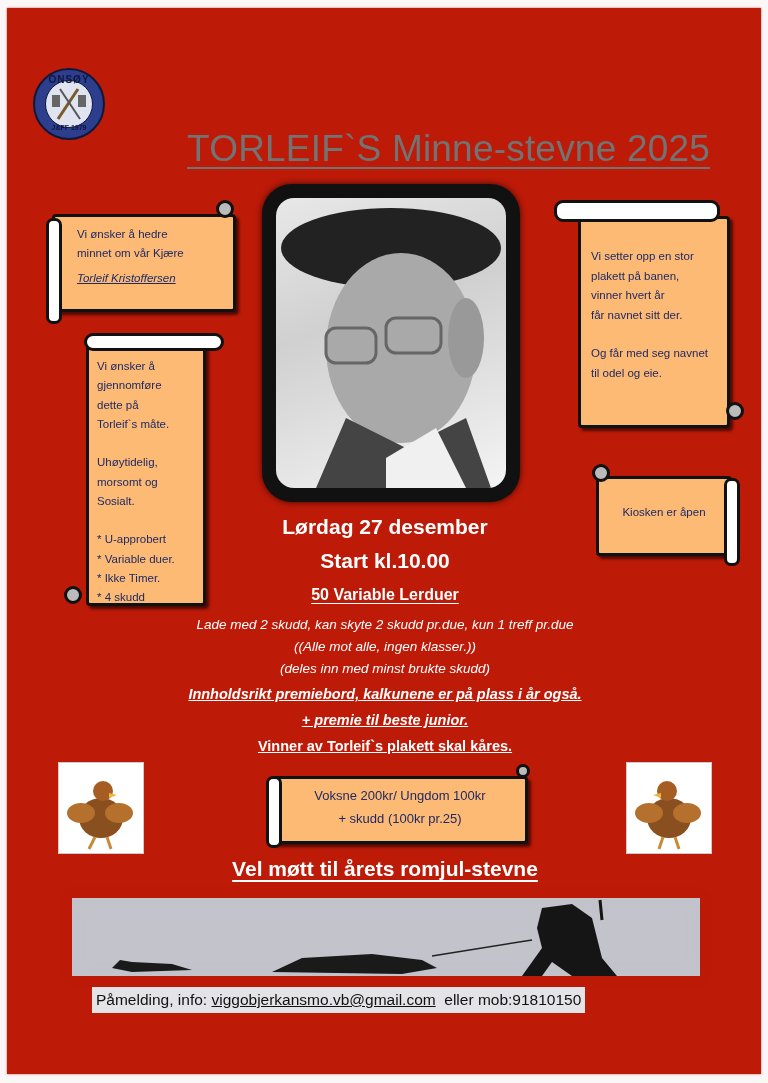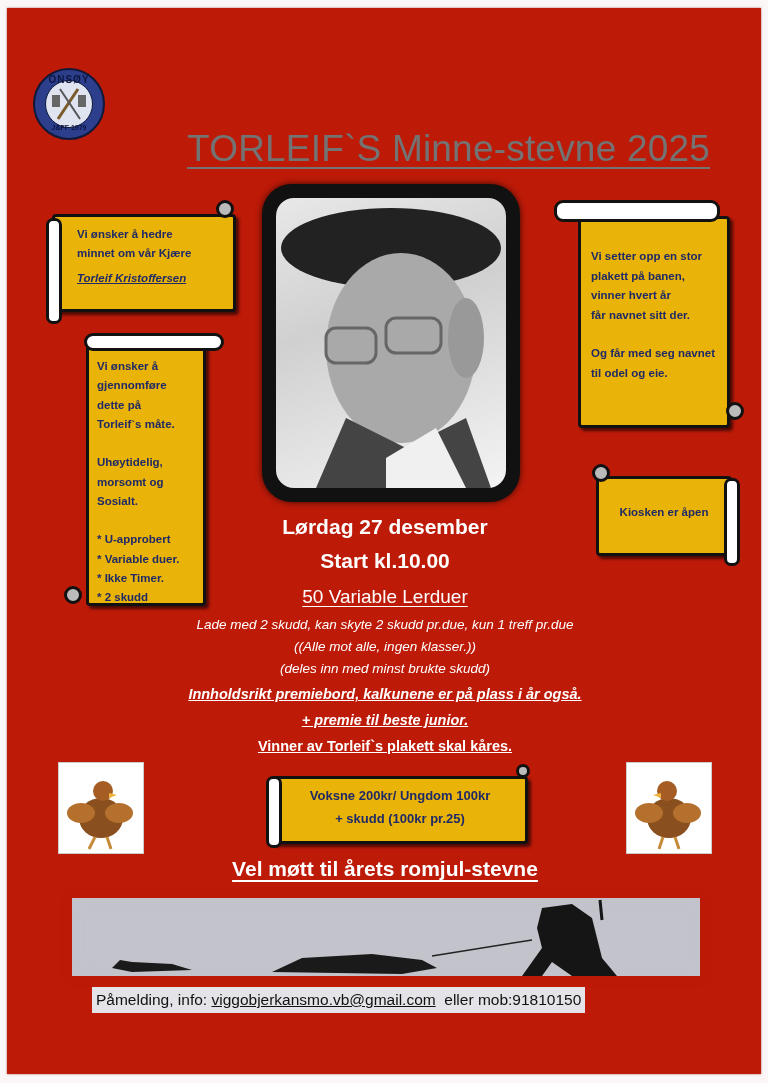--- a/index.html
+++ b/index.html
@@ -22,23 +22,23 @@
       width:46px; height:46px; border-radius:50%; background:#dfe4f0; border:1px solid #10183a;
       position:relative; overflow:hidden;
     }
     .title {
       left:140px; top:128px; width:570px; text-align:right;
       color:#737373; font-size:37px; text-decoration:underline; text-decoration-thickness:2px; text-underline-offset:6px;
       letter-spacing:0.2px;
     }
     
     .scroll {
-      background:#eab308; border:3px solid #111; border-radius:4px;
+      background:#fdba74; border:3px solid #111; border-radius:4px;
       box-shadow:3px 3px 3px rgba(0,0,0,0.6);
-      color:#1f2a66; font-weight:bold; font-size:11.5px; line-height:1.65;
+      color:#1f2a66; font-weight:normal; font-size:11.5px; line-height:1.65;
     }
     .roll-v {
       position:absolute; width:10px; background:#fff; border:3px solid #111; border-radius:7px;
     }
     .roll-h {
       position:absolute; height:12px; background:#fff; border:3px solid #111; border-radius:9px;
     }
     .curl {
       position:absolute; width:12px; height:12px; border-radius:50%; background:#bbb; border:3px solid #111;
     }
@@ -48,21 +48,21 @@
     .photo-frame {
       left:262px; top:184px; width:258px; height:318px; background:#111; border-radius:30px;
       box-shadow:0 0 6px rgba(0,0,0,0.7);
     }
     .photo {
       position:absolute; left:14px; top:14px; right:14px; bottom:14px; border-radius:18px; overflow:hidden;
       background:linear-gradient(160deg,#e8e8e8 0%,#d0d0d0 40%,#f4f4f4 100%);
     }
     .center-text { left:130px; width:510px; text-align:center; color:#fff; }
     .big { font-size:21px; font-weight:bold; }
-    .mid { font-size:19px; text-decoration:underline; text-underline-offset:3px; }
+    .mid { font-size:16px; text-decoration:underline; text-underline-offset:3px;font-weight:bold; }
     .ital { font-size:13.5px; font-style:italic; }
     .bi { font-size:14.5px; font-style:italic; font-weight:bold; text-decoration:underline; }
     .bu { font-size:14.5px; font-weight:bold; text-decoration:underline; }
     .turkey {
       width:84px; height:90px; background:#fff; border:1px solid #ccc;
     }
     .welcome {
       left:150px; top:857px; width:470px; text-align:center; color:#fff; font-size:21px; font-weight:bold;
       text-decoration:underline; text-underline-offset:4px;
     }
@@ -114,21 +114,21 @@
     <p>dette på</p>
     <p>Torleif`s måte.</p>
     <p style="height:19px"></p>
     <p>Uhøytidelig,</p>
     <p>morsomt og</p>
     <p>Sosialt.</p>
     <p style="height:19px"></p>
     <p>* U-approbert</p>
     <p>* Variable duer.</p>
     <p>* Ikke Timer.</p>
-    <p>* 2 skudd</p>
+    <p>* 4 skudd</p>
   </div>
 </div>
 <div class="roll-h" style="left:84px;top:333px;width:134px;"></div>
 <div class="curl" style="left:64px;top:586px;"></div>
 
 <div class="abs scroll" style="left:578px;top:216px;width:146px;height:206px;">
   <div style="padding:28px 0 0 10px;line-height:1.7;">
     <p>Vi setter opp en stor</p>
     <p>plakett på banen,</p>
     <p>vinner hvert år</p>

